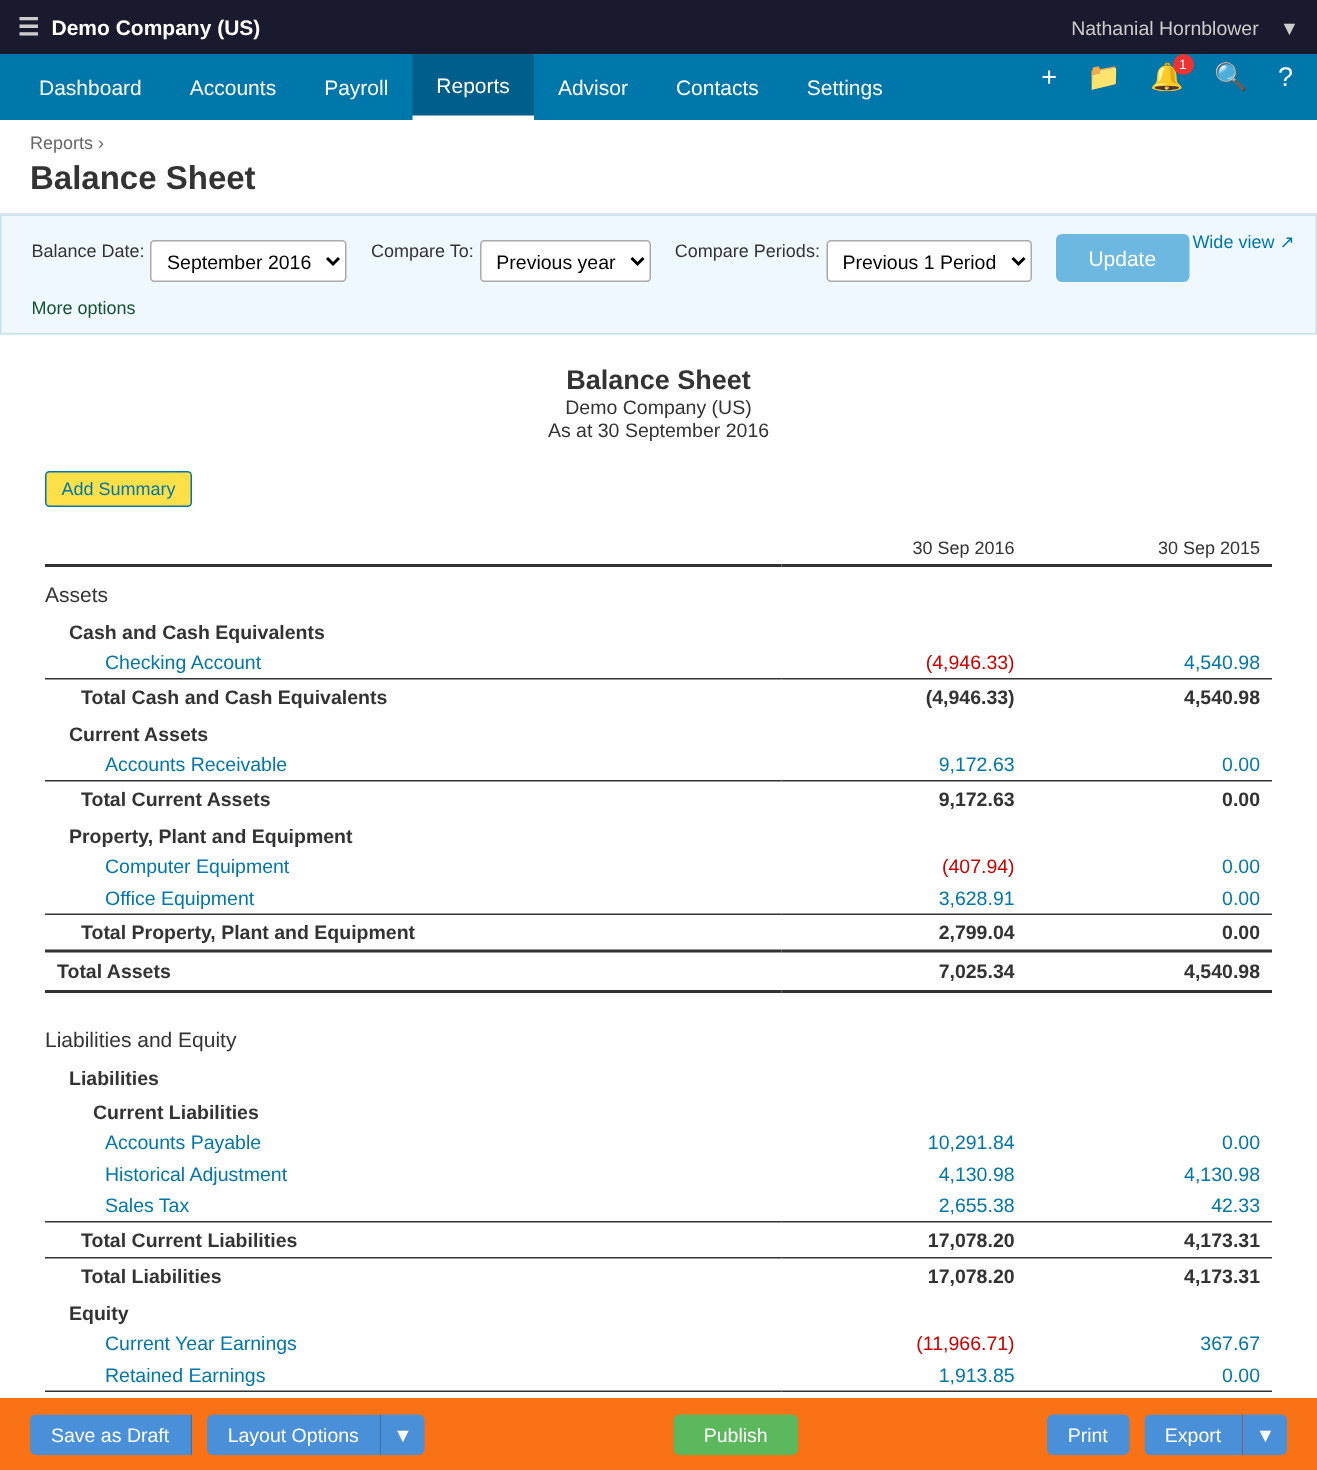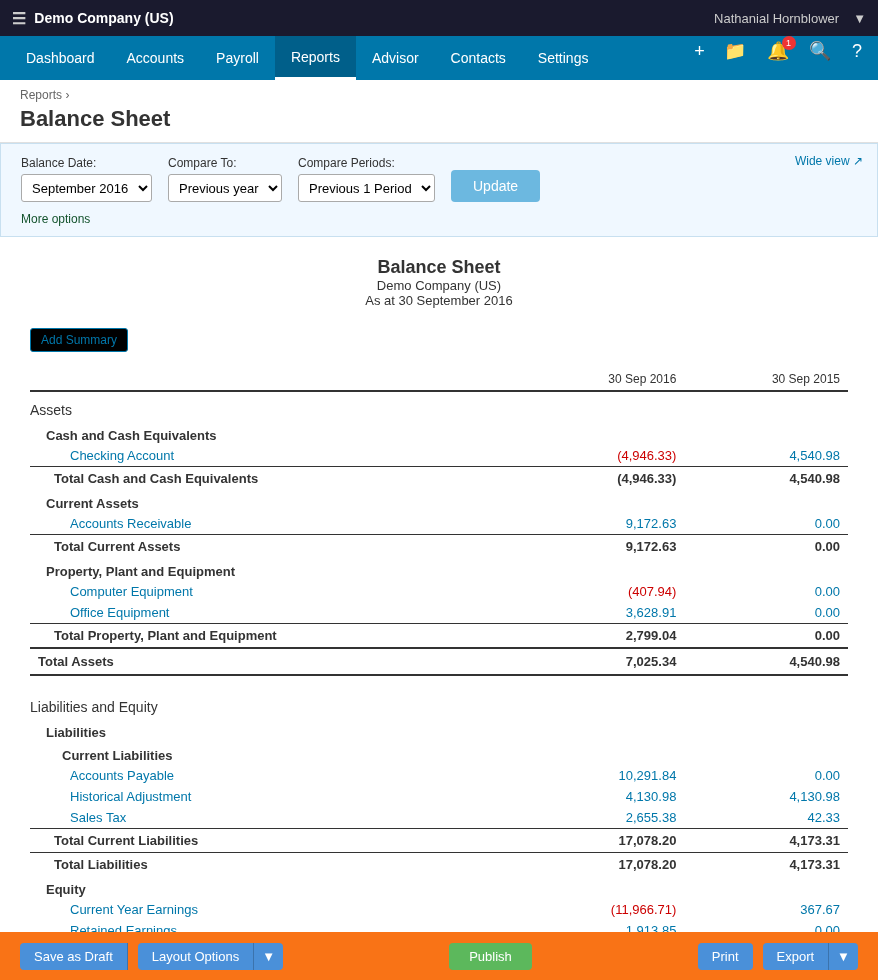--- a/index.html
+++ b/index.html
@@ -23,33 +23,33 @@
     
     .breadcrumb-area { background: #fff; padding: 8px 20px 0; border-bottom: 1px solid #e0e0e0; }
     .breadcrumb { font-size: 12px; color: #0077aa; margin-bottom: 4px; cursor: pointer; }
     .breadcrumb span { color: #666; }
     .page-title { font-size: 22px; font-weight: bold; color: #333; padding-bottom: 10px; }
 
     
     .filter-bar { background: #f0f8ff; border: 1px solid #c8e0f0; margin: 0; padding: 12px 20px 10px; position: relative; }
     .wide-view { position: absolute; top: 10px; right: 14px; color: #0077aa; font-size: 12px; cursor: pointer; }
     .filter-row { display: flex; align-items: flex-end; gap: 16px; flex-wrap: wrap; }
-    .filter-group { display: flex; flex-direction: column; gap: 4px; }
+    .filter-group { display: flex; flex-direction: row; gap: 4px; }
     .filter-label { font-size: 12px; color: #333; }
     .filter-select { border: 1px solid #aaa; border-radius: 3px; padding: 4px 6px; font-size: 13px; background: #fff; height: 28px; }
     .update-btn { background: #6cb8e0; color: #fff; border: none; border-radius: 4px; padding: 6px 22px; font-size: 14px; cursor: pointer; height: 32px; }
     .more-options { color: #14532d; font-size: 12px; cursor: pointer; margin-top: 10px; display: inline-block; }
 
     
     .report-content { background: #fff; padding: 20px 30px; margin: 0; }
     .report-header { text-align: center; margin-bottom: 20px; }
     .report-header h2 { font-size: 18px; font-weight: bold; }
     .report-header p { font-size: 13px; color: #333; }
 
-    .add-summary-btn { border: 1px solid #0077aa; color: #0077aa; background: #000000; border-radius: 3px; padding: 4px 10px; font-size: 12px; cursor: pointer; margin-bottom: 16px; }
+    .add-summary-btn { border: 1px solid #0077aa; color: #0077aa; background: #fde047; border-radius: 3px; padding: 4px 10px; font-size: 12px; cursor: pointer; margin-bottom: 16px; }
 
     
     .report-table { width: 100%; border-collapse: collapse; }
     .col-header-row td { font-size: 12px; color: #333; text-align: right; padding: 4px 8px; border-bottom: 2px solid #333; }
     .col-header-row td:first-child { text-align: left; }
 
     .section-header td { font-size: 14px; font-weight: normal; padding: 10px 0 4px; color: #333; }
     .sub-header td { font-size: 13px; font-weight: bold; padding: 6px 0 2px 16px; color: #333; }
     .data-row td { padding: 3px 8px; font-size: 13px; }
     .data-row td:first-child { padding-left: 40px; color: #0077aa; cursor: pointer; }

